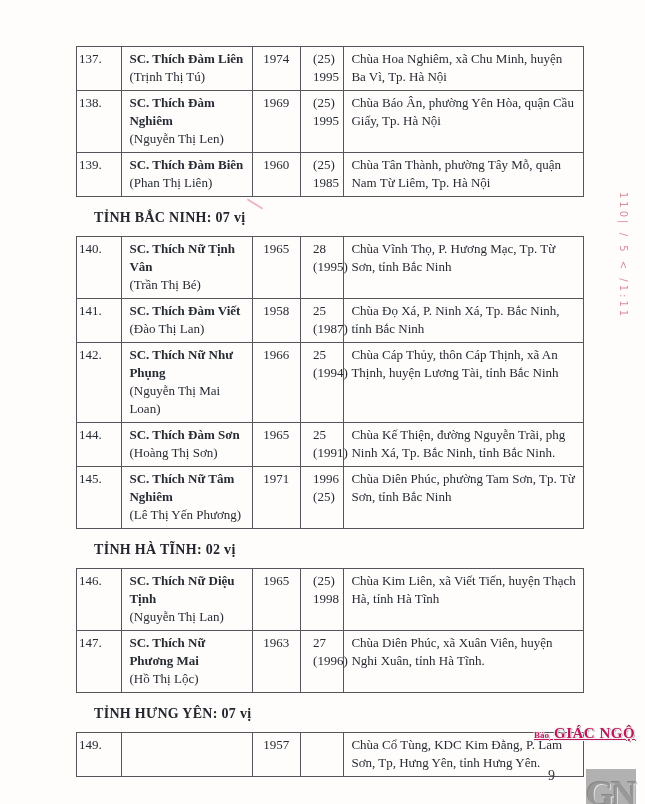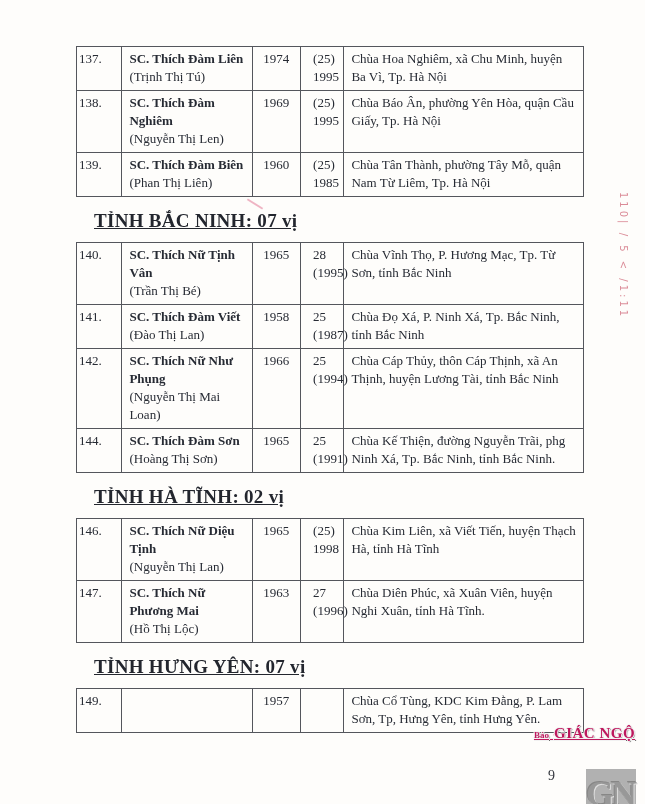--- a/index.html
+++ b/index.html
@@ -25,22 +25,22 @@
     font-size:13px; line-height:18px;
   }
   td.c-no   { width:44px;  text-align:left; padding-left:2px; padding-right:2px; }
   td.c-name { width:126px; }
   td.c-year { width:47px;  text-align:center; padding-left:2px; padding-right:2px;font-family:Liberation Serif, serif; }
   td.c-ord  { width:42px;  text-align:left; padding-left:12px; padding-right:2px; }
   td.c-addr { width:232px; }
   .nm { font-weight:bold; }
 
   .sec {
-    font-size:19px; font-weight:bold; letter-spacing:.3px;
-    margin:13px 0 10px 18px; color:#23262e;text-decoration:underline;
+    font-size:14px; font-weight:bold; letter-spacing:.3px;
+    margin:13px 0 10px 18px; color:#23262e;
   }
 
   
   .wm-box {
     position:absolute; left:586px; top:733px; width:50px; height:50px;
     background:#a7a7a7; opacity:.88;
     text-align:left; line-height:50px;
     font-size:36px; font-weight:bold; letter-spacing:-3px;
     color:#8b8b8b; text-shadow:1px 1px 0 #d9d9d9, -1px -1px 0 #777;margin-top:36px;
   }
@@ -174,20 +174,33 @@
           <div class="nm">SC. Thích Đàm Sơn</div>
           <div class="al">(Hoàng Thị Sơn)</div>
         </td>
         <td class="c-year">1965</td>
         <td class="c-ord">
           <div>25</div>
           <div>(1991)</div>
         </td>
         <td class="c-addr">Chùa Kế Thiện, đường Nguyễn Trãi, phg Ninh Xá, Tp. Bắc Ninh, tỉnh Bắc Ninh.</td>
       </tr>
+      <tr>
+        <td class="c-no">145.</td>
+        <td class="c-name">
+          <div class="nm">SC. Thích Nữ Tâm Nghiêm</div>
+          <div class="al">(Lê Thị Yến Phương)</div>
+        </td>
+        <td class="c-year">1971</td>
+        <td class="c-ord">
+          <div>1996</div>
+          <div>(25)</div>
+        </td>
+        <td class="c-addr">Chùa Diên Phúc, phường Tam Sơn, Tp. Từ Sơn, tỉnh Bắc Ninh</td>
+      </tr>
     </tbody>
       </table>
 
     <div class="sec">TỈNH HÀ TĨNH: 02 vị</div>
 
     <table class="roster">
       <tbody>
           <tr>
         <td class="c-no">146.</td>
         <td class="c-name">

